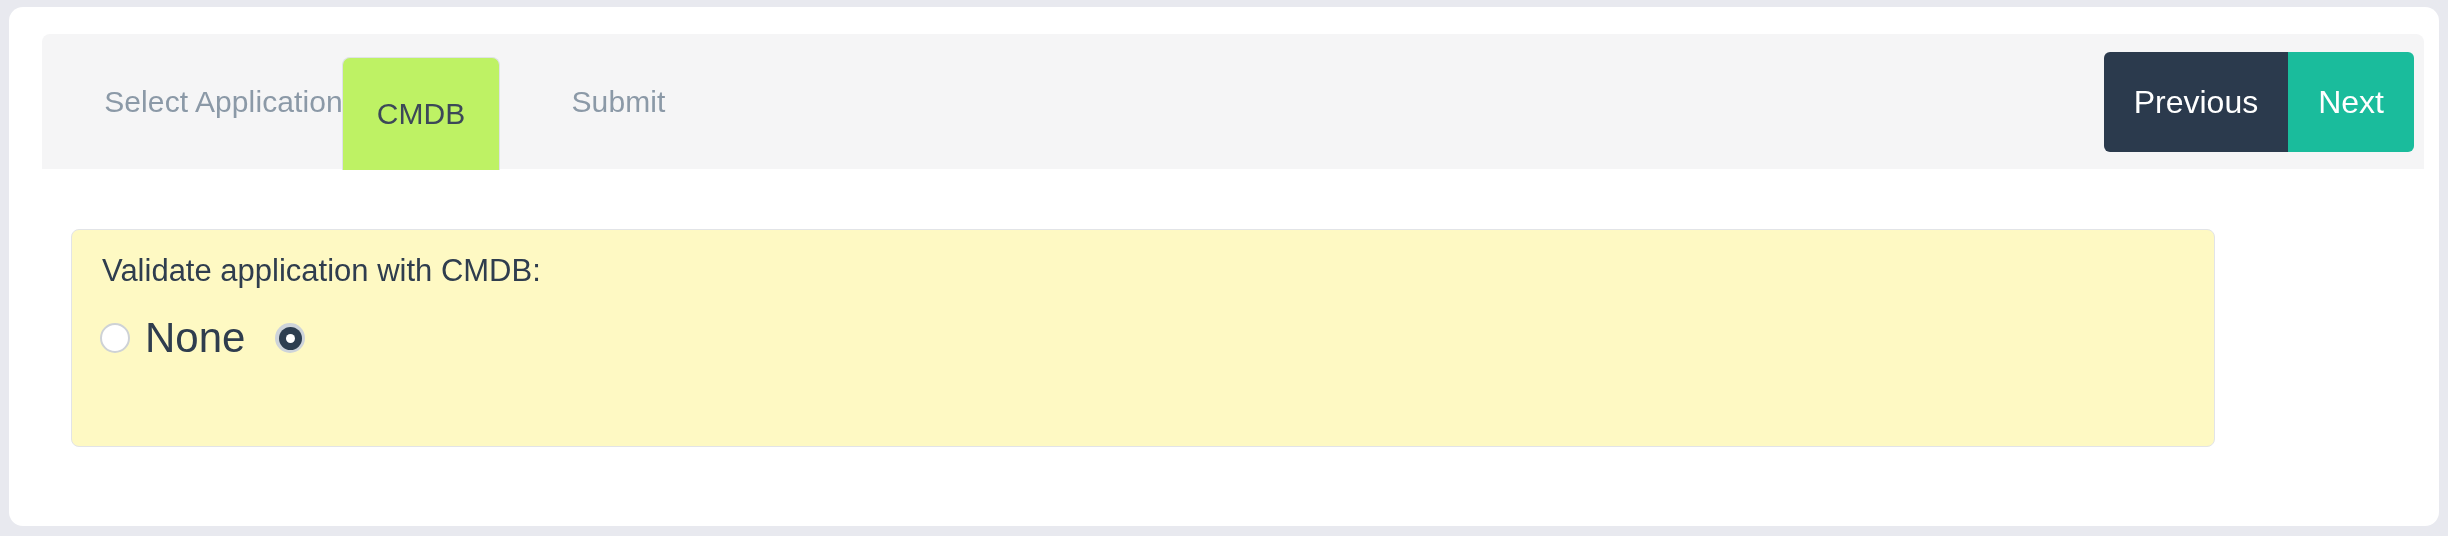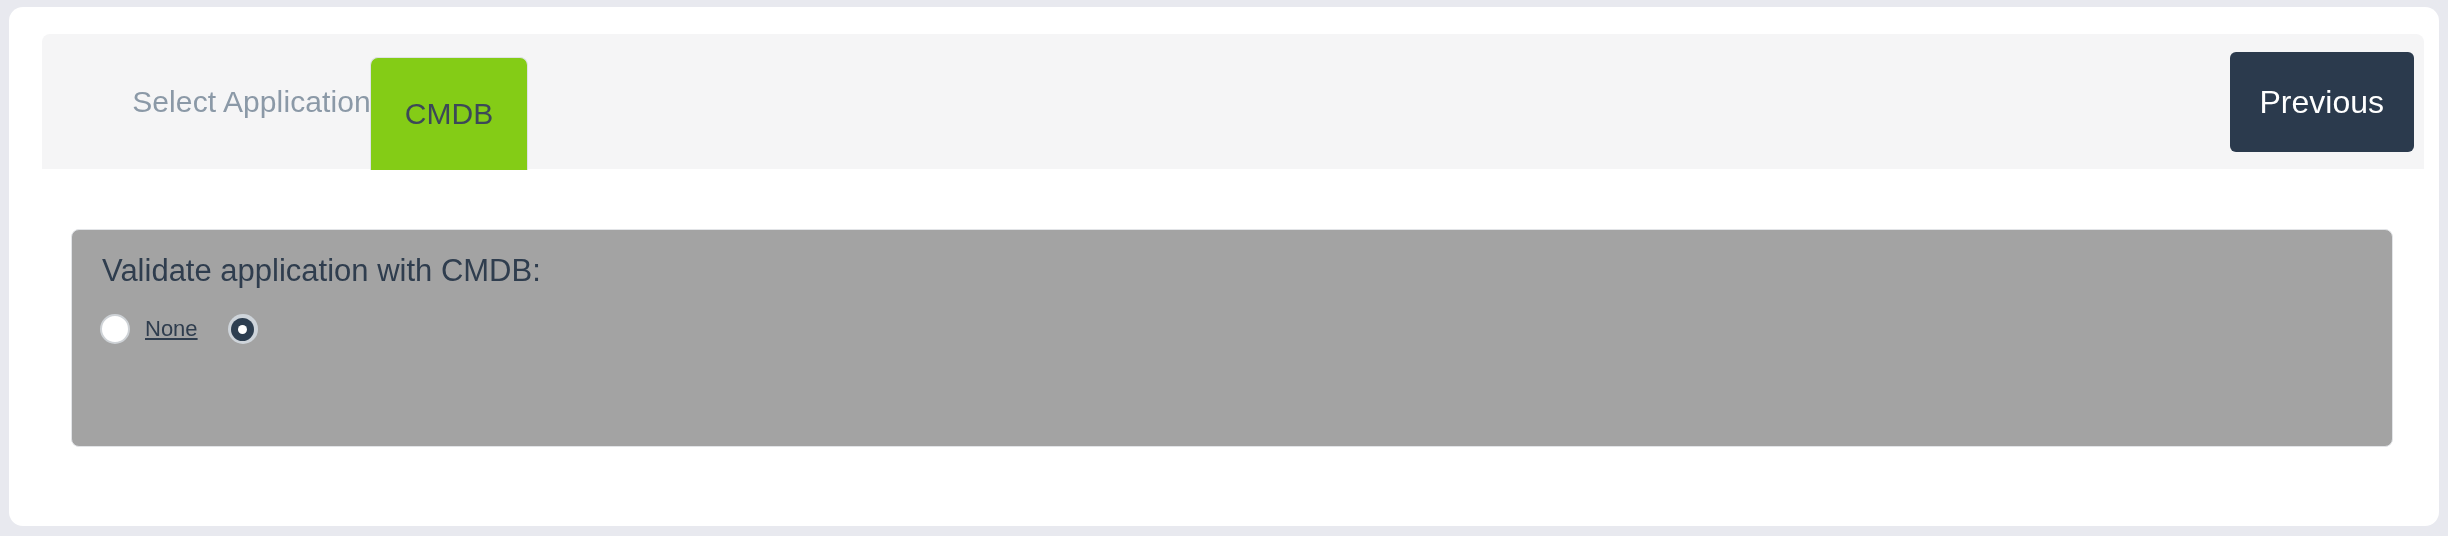--- a/index.html
+++ b/index.html
@@ -61,30 +61,30 @@
     justify-content: center;
     font-size: 30px;
     color: #8b99a7;
     letter-spacing: 0.1px;
     box-sizing: border-box;
     cursor: pointer;
     white-space: nowrap;
   }
   .tab.spacer-l { width: 63px; }
 
-  .tab-select-application { width: 237px; margin-left: 28px; }
+  .tab-select-application { width: 237px; }
   .tab-edit             { width: 237px; }
   .tab-naming           { width: 237px; }
   .tab-gateway          { width: 237px; }
   .tab-cmdb             { width: 158px; }
   .tab-validation       { width: 237px; }
   .tab-submit           { width: 237px; }
 
   .tab.active {
-    background: #84cc16;
+    background: #bef264;
     color: #3c4858;
     border: 1px solid #dfe2e6;
     border-bottom: none;
     border-radius: 8px 8px 0 0;
     height: calc(100% - 22px);
     margin-bottom: -1px;
     position: relative;
     z-index: 3;
     margin-top: 20px;
   }
@@ -112,23 +112,23 @@
     white-space: nowrap;
   }
   .nav-btn.prev { background: #2b3a4d; min-width: 180px; }
   .nav-btn.next { background: #1abc9c; min-width: 118px; }
 
   
   .content-panel {
     position: absolute;
     left: 62px;
     top: 222px;
-    width: 2322px;
+    width: 2144px;
     height: 218px;
-    background: #a3a3a3;
+    background: #fef9c3;
     border: 1px solid #e2e4e7;
     border-radius: 8px;
     box-sizing: border-box;
   }
   .panel-label {
     position: absolute;
     left: 30px;
     top: 23px;
     font-size: 31px;
     color: #2f3d4e;
@@ -176,48 +176,49 @@
     justify-content: center;
   }
   .radio-mark.on .inner-dot {
     width: 9px;
     height: 9px;
     border-radius: 50%;
     background: #ffffff;
   }
   .radio-label {
     margin-left: 15px;
-    font-size: 22px;
+    font-size: 42px;
     color: #2f3d4e;
     white-space: nowrap;
-    text-decoration: underline;
   }
 </style>
 </head>
 <body>
 
 <div class="page-shell">
   <div class="white-card">
 
     <div class="tab-strip">
       <div class="tab-row">
         <div class="tab spacer-l"></div>
 
         <div class="tab tab-select-application">Select Application</div>
 
 
 
 
         <div class="tab tab-cmdb active">CMDB</div>
 
 
+        <div class="tab tab-submit">Submit</div>
       </div>
 
       <div class="nav-buttons">
         <button class="nav-btn prev">Previous</button>
+        <button class="nav-btn next">Next</button>
       </div>
     </div>
 
     <div class="content-panel">
       <div class="panel-label">Validate application with CMDB:</div>
 
       <div class="radio-row">
 
         <label class="radio-item">
           <span class="radio-mark off"></span>

